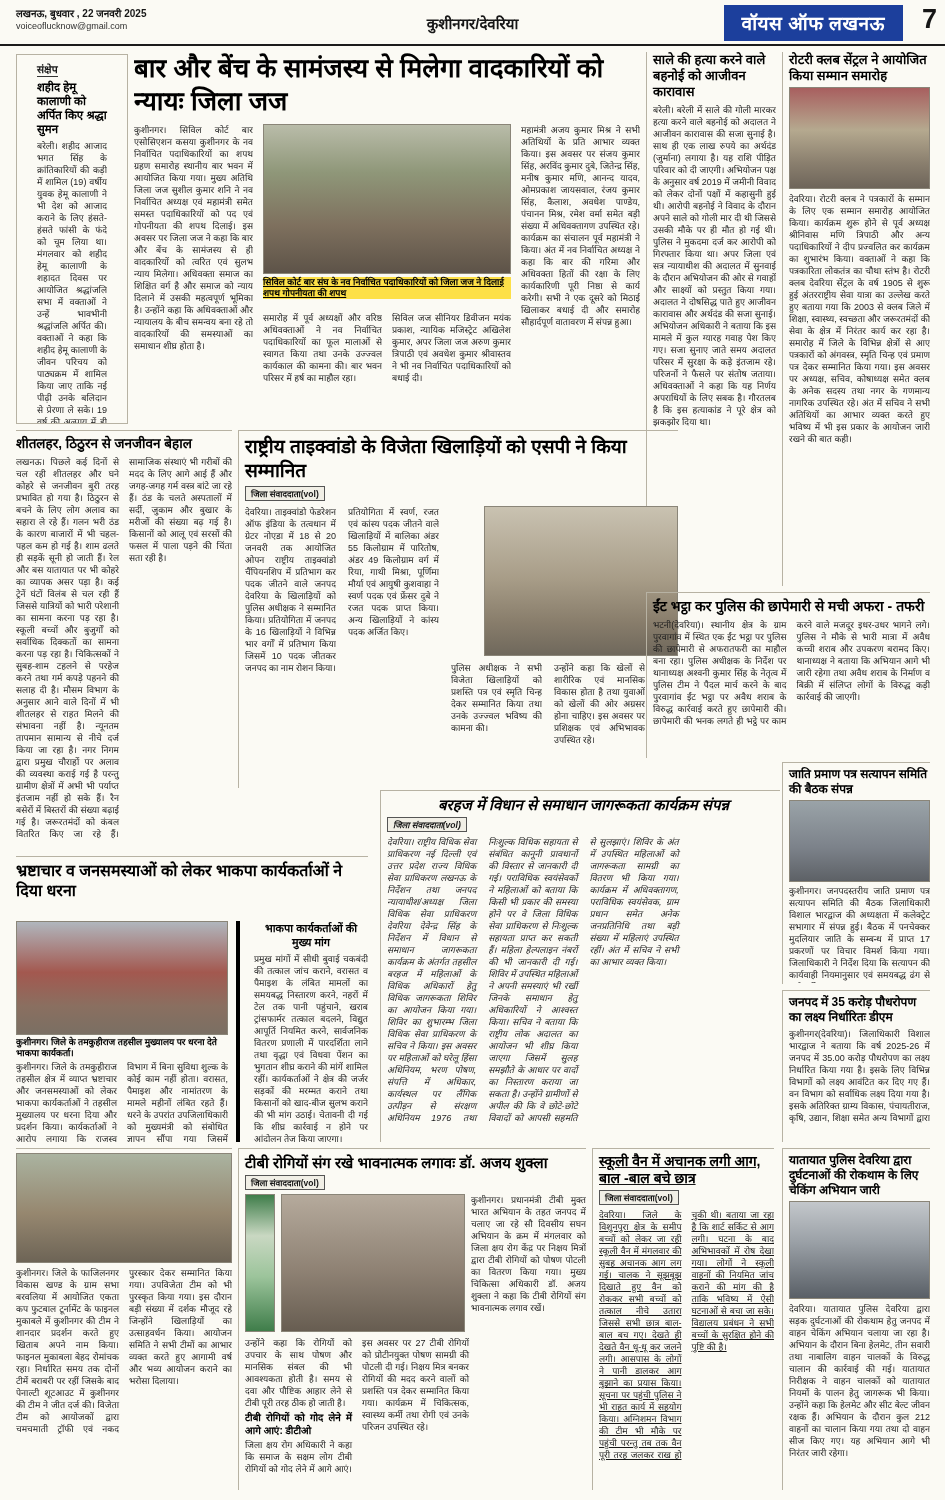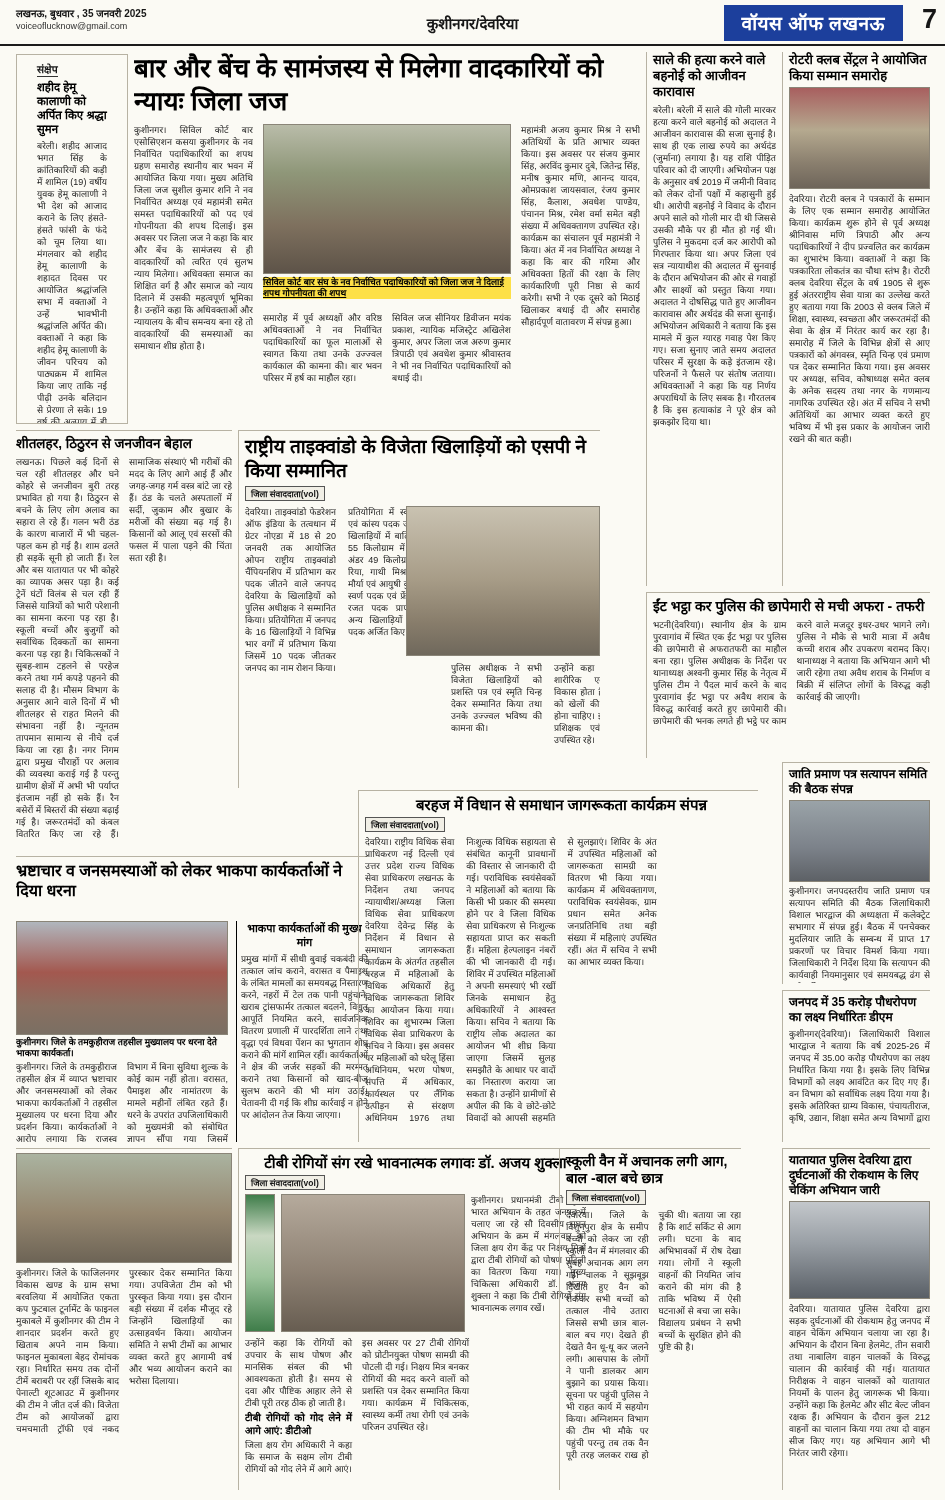--- a/index.html
+++ b/index.html
@@ -57,21 +57,21 @@
   #sala .body-text { height:462px; }
   #rotary { left:782px; top:52px; width:148px; height:534px; }
   #rotary h2 { font-size:13px; line-height:16px; margin-bottom:3px; }
   #rotary .photo { height:102px; margin-bottom:4px; }
   #rotary .body-text { height:368px; }
   
   #sheetlahar { left:16px; top:430px; width:216px; height:422px; }
   #sheetlahar h2 { font-size:13.5px; line-height:17px; margin-bottom:4px; }
   #sheetlahar .body-text { height:392px; }
   
-  #taekwondo { left:238px; top:430px; width:362px; height:358px; }
+  #taekwondo { left:238px; top:430px; width:440px; height:358px; }
   #taekwondo h2 { font-size:19px; line-height:24px; }
   .tk-body { position:relative; margin-top:3px; height:272px; display:flex; gap:12px; }
   .tk-col { width:91px; flex:0 0 auto; }
   .tk-col.under { padding-top:156px; }
   .tk-photo { position:absolute; right:0; top:0; width:194px; height:150px; }
   
   #bhatta { left:646px; top:592px; width:284px; height:166px; }
   #bhatta h2 { font-size:14px; line-height:18px; margin-bottom:4px; }
   #bhatta .body-text { height:118px; }
   #jati { left:782px; top:762px; width:148px; height:222px; }
@@ -81,56 +81,56 @@
   #paudharopan { left:782px; top:990px; width:148px; height:152px; }
   #paudharopan h2 { font-size:12px; line-height:15px; margin-bottom:3px; }
   #paudharopan .body-text { height:96px; }
   
   #bhakpa { left:16px; top:856px; width:352px; height:286px; }
   #bhakpa h2 { font-size:16px; line-height:20px; margin-bottom:20px; }
   .bk-row { display:flex; gap:8px; }
   .bk-left { width:212px; flex:0 0 auto; }
   .bk-left .photo { height:114px; margin-bottom:2px; }
   .bk-left .body-text { height:84px; margin-top:2px; }
-  .bk-right { flex:1; border-left:1px solid #000000; padding-left:4px; }
+  .bk-right { flex:1; border-left:4px solid #000000; padding-left:14px; }
   .bk-right h3 { font-size:11px; line-height:14px; text-align:center; margin-bottom:4px; }
   .bk-right .body-text { height:208px; }
   
-  #barhaj { left:358px; top:790px; width:400px; height:352px; }
+  #barhaj { left:380px; top:790px; width:400px; height:352px;font-style:italic; }
   #barhaj h2 { font-size:15px; line-height:19px; text-align:center; }
   #barhaj .body-text { height:298px; margin-top:2px; }
   
   #ekta { left:16px; top:1148px; width:216px; height:342px; }
   #ekta h2 { font-size:17px; line-height:21px; margin-bottom:3px; }
   #ekta .photo { height:110px; margin-bottom:4px; }
   #ekta .body-text { height:176px; }
   #tb { left:238px; top:1148px; width:348px; height:342px; }
-  #tb h2 { font-size:15px; line-height:19px;text-align:center; }
+  #tb h2 { font-size:15px; line-height:19px; }
   .tb-row { display:flex; gap:6px; height:138px; margin-top:2px; }
   .tb-poster { width:30px; flex:0 0 auto; border:1px solid #8a8578; }
   .tb-photo { width:184px; flex:0 0 auto; }
   .tb-sidetext { flex:1; height:138px; }
   .tb-lower { margin-top:5px; height:140px; }
   .tb-lower h4 { font-size:10px; line-height:13px; margin:2px 0; }
-  #van { left:559px; top:1148px; width:182px; height:342px; }
+  #van { left:592px; top:1148px; width:182px; height:342px;text-decoration:underline; }
   #van h2 { font-size:14px; line-height:17px; }
   #van .body-text { height:252px; margin-top:2px; }
   #traffic { left:782px; top:1148px; width:148px; height:342px; }
   #traffic h2 { font-size:12px; line-height:15px; margin-bottom:3px; }
   #traffic .photo { height:98px; margin-bottom:4px; }
   #traffic .body-text { height:168px; }
 </style>
 </head>
 <body>
 
 <div class="page">
 
   <div class="masthead">
     <div class="mh-left">
-      <div>लखनऊ, बुधवार , 35 जनवरी 2025</div>
+      <div>लखनऊ, बुधवार , 22 जनवरी 2025</div>
       <div class="mh-email">voiceoflucknow@gmail.com</div>
     </div>
     <div class="mh-edition">कुशीनगर/देवरिया</div>
     <div class="mh-brand" style="background: rgb(28, 63, 156);">वॉयस ऑफ लखनऊ</div>
     <div class="mh-pageno">7</div>
   </div>
 
   <div class="art" id="briefs">
     <span class="label">संक्षेप</span>
     <h2 class="hl">शहीद हेमू कालाणी को अर्पित किए श्रद्धा सुमन</h2>

